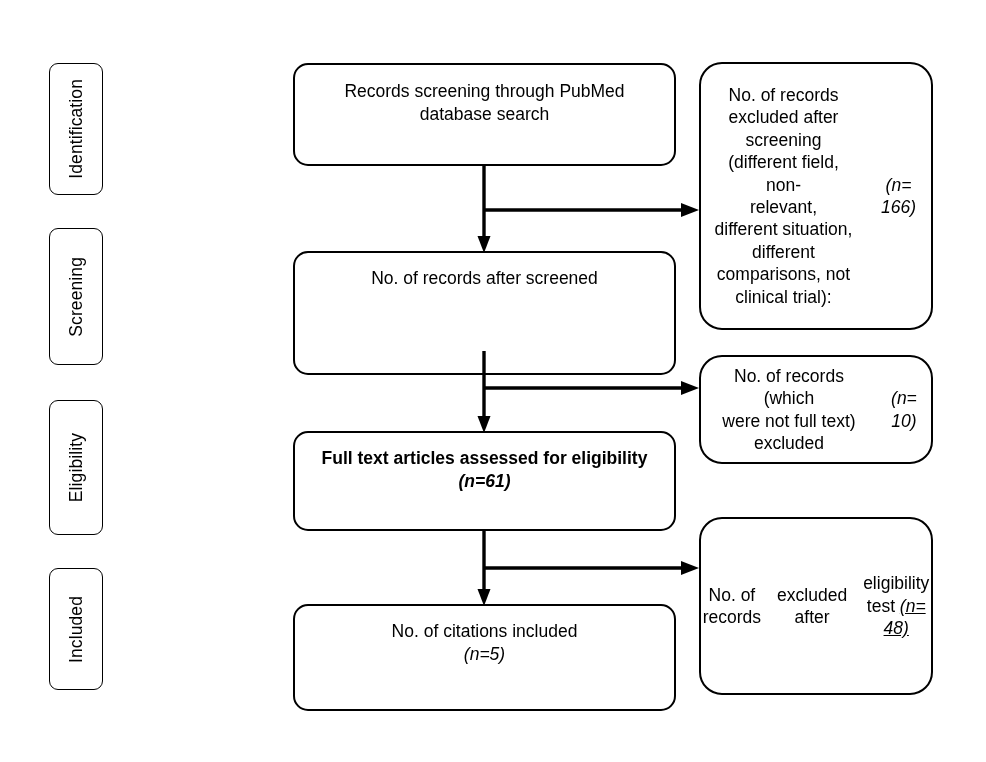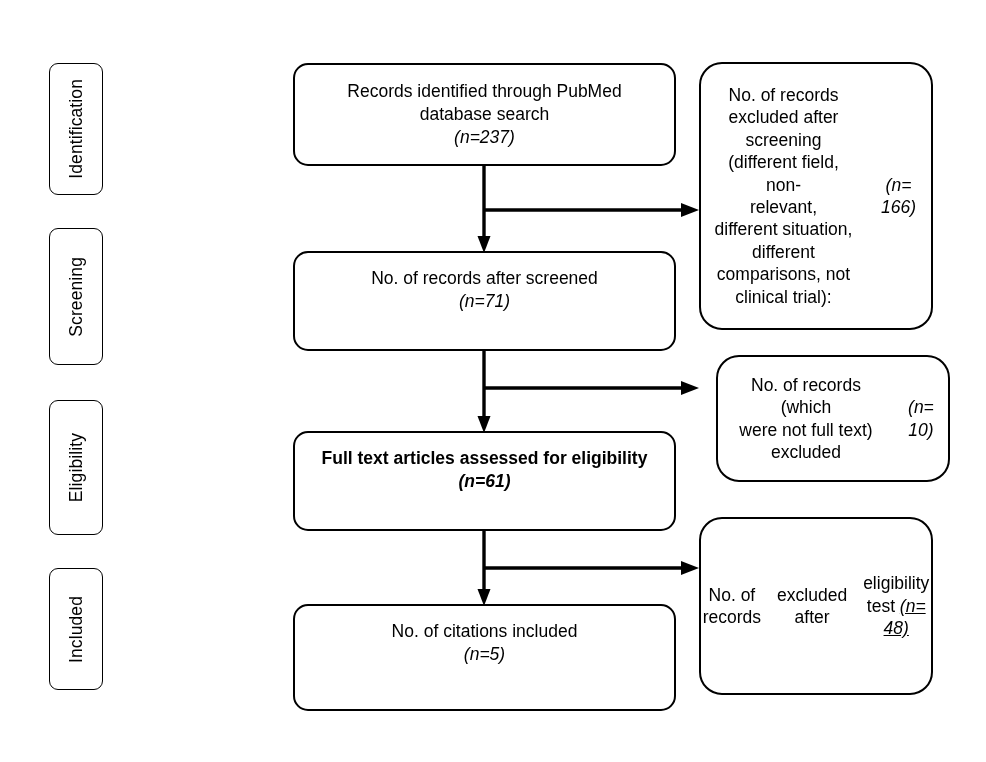--- a/index.html
+++ b/index.html
@@ -121,28 +121,26 @@
 
   <div class="stage-box" style="left:49px; top:400px; width:54px; height:135px;">
     <span class="stage-label">Eligibility</span>
   </div>
 
   <div class="stage-box" style="left:49px; top:568px; width:54px; height:122px;">
     <span class="stage-label">Included</span>
   </div>
 
   <div class="flow-box" style="left:293px; top:63px; width:383px; height:103px; padding-top:15px;">
-    <span class="txt">Records identified through PubMed
+    <span class="txt">Records screening through PubMed
 database search</span>
-    <span class="num">(n=237)</span>
-  </div>
-
-  <div class="flow-box" style="left:293px; top:251px; width:383px; height:100px; padding-top:14px;">
+  </div>
+
+  <div class="flow-box" style="left:293px; top:251px; width:383px; height:124px; padding-top:14px;">
     <span class="txt">No. of records after screened</span>
-    <span class="num">(n=71)</span>
   </div>
 
   <div class="flow-box" style="left:293px; top:431px; width:383px; height:100px; padding-top:14px;font-weight:bold;">
     <span class="txt">Full text articles assessed for eligibility</span>
     <span class="num">(n=61)</span>
   </div>
 
   <div class="flow-box" style="left:293px; top:604px; width:383px; height:107px; padding-top:14px;">
     <span class="txt">No. of citations included</span>
     <span class="num">(n=5)</span>
@@ -154,21 +152,21 @@
 screening
 (different field, non-
 relevant,
 different situation,
 different
 comparisons, not
 clinical trial):</span>
     <span class="num">(n= 166)</span>
   </div>
 
-  <div class="side-box" style="left:699px; top:355px; width:234px; height:127px;margin-left:17px;">
+  <div class="side-box" style="left:699px; top:355px; width:234px; height:109px;">
     <span class="txt">No. of records (which
 were not full text)
 excluded</span>
     <span class="num">(n= 10)</span>
   </div>
 
   <div class="side-box" style="left:699px; top:517px; width:234px; height:178px;">
     <span class="txt">No. of records</span>
     <span class="txt">excluded after</span>
     <span class="txt"><span>eligibility test </span><span class="inline-num">(n= 48)</span></span>

